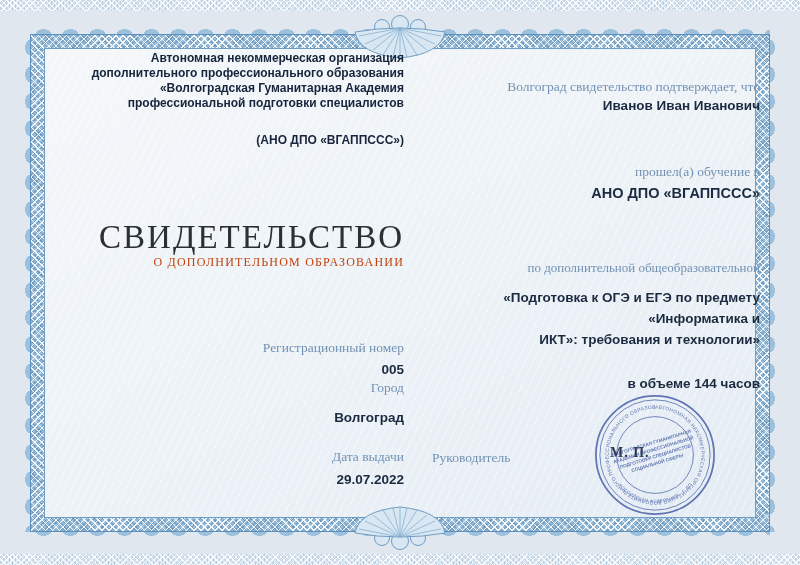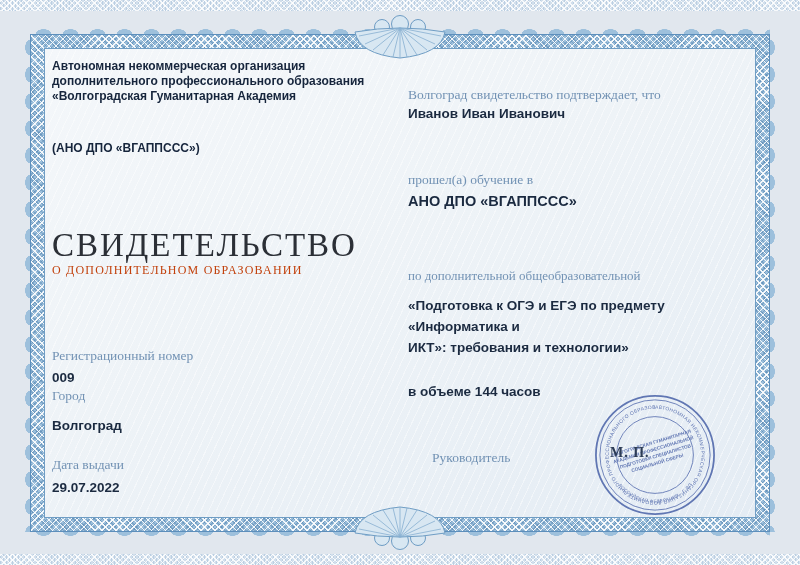--- a/index.html
+++ b/index.html
@@ -63,21 +63,21 @@
     left:770px;top:34px;width:8px;height:498px;
     background:radial-gradient(ellipse 8px 13px at 0% 50%, #9dc0dc 58%, rgba(157,192,220,0) 62%);
     background-size:8px 27px;background-repeat:repeat-y;
   }
   .medallion{position:absolute;left:345px;width:110px;height:46px;}
   .medallion-top{top:14px;}
   .medallion-bottom{top:505px;transform:scaleY(-1);}
 
   
   .abs{position:absolute;box-sizing:border-box;}
-  .ctr{text-align:left;margin-top:8px;}
+  .ctr{text-align:right;}
   .col-l{left:52px;width:352px;}
   .col-r{left:408px;width:352px;}
   .darktxt{color:#1b2a40;font-weight:bold;}
   .label{color:#7292b4;font-family:"Liberation Serif","DejaVu Serif",serif;font-size:13.5px;}
   .org{font-size:12px;line-height:15px;color:#16253c;font-weight:bold;}
   .cert-title{
     font-family:"Liberation Serif","DejaVu Serif",serif;
     font-size:33px;letter-spacing:2px;color:#2b2f36;font-weight:500;
   }
   .cert-subtitle{
@@ -148,28 +148,29 @@
       <path d="M55 14 L82 36"></path>
     <path d="M55 14 L90 30"></path>
       <path d="M55 14 L96 22"></path>
   </g>
 </svg>
 
 <div class="abs ctr col-l org" style="top:51px">
   <div>Автономная некоммерческая организация</div>
   <div>дополнительного профессионального образования</div>
   <div>«Волгоградская Гуманитарная Академия</div>
+  <div>профессиональной подготовки специалистов</div>
 </div>
 <div class="abs ctr col-l org" style="top:133px">(АНО ДПО «ВГАППССС»)</div>
 
 <div class="abs ctr col-l cert-title" style="top:219px">СВИДЕТЕЛЬСТВО</div>
 <div class="abs ctr col-l cert-subtitle" style="top:255px">О ДОПОЛНИТЕЛЬНОМ ОБРАЗОВАНИИ</div>
 
 <div class="abs ctr col-l label" style="top:340px">Регистрационный номер</div>
-<div class="abs ctr col-l darktxt val" style="top:362px">009</div>
+<div class="abs ctr col-l darktxt val" style="top:362px">005</div>
 
 <div class="abs ctr col-l label" style="top:380px">Город</div>
 <div class="abs ctr col-l darktxt val" style="top:410px">Волгоград</div>
 
 <div class="abs ctr col-l label" style="top:449px">Дата выдачи</div>
 <div class="abs ctr col-l darktxt val" style="top:472px">29.07.2022</div>
 
 <div class="abs ctr col-r label" style="top:79px">Волгоград свидетельство подтверждает, что</div>
 <div class="abs ctr col-r darktxt val" style="top:98px">Иванов Иван Иванович</div>
 

